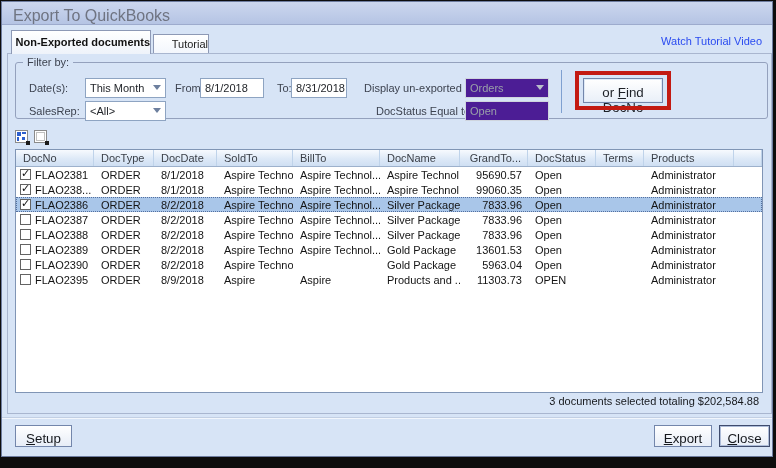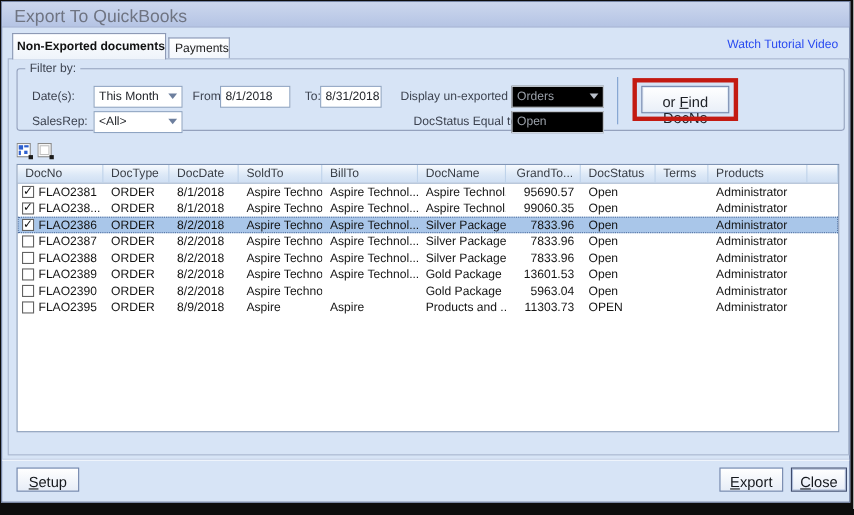--- a/index.html
+++ b/index.html
@@ -32,21 +32,21 @@
               border:1px solid #94a1bd; border-radius:3px; }
   .groupbox .legend { position:absolute; left:7px; top:-7px; background:#d7e4f6; padding:0 4px; color:#3d4350; }
 
   .flabel { position:absolute; color:#3d4350; }
   .combo, .tbox { position:absolute; height:20px; background:#fff; border:1px solid #8ea4c2;
                   font-family:inherit; font-size:11px; color:#23262b; padding:3px 4px 0 4px; }
   .combo { padding-right:16px; }
   .combo .arrow { position:absolute; right:4px; top:6px; width:0; height:0;
                   border-left:4px solid transparent; border-right:4px solid transparent;
                   border-top:5px solid #6d7f9e; }
-  .disabled { background:#000000; border:1px solid #cfd5de; color:#9aa0a9; }
+  .disabled { background:#4c1d95; border:1px solid #cfd5de; color:#9aa0a9; }
   .disabled .arrow { border-top-color:#b9bfca; }
 
   .vdivider { position:absolute; left:559px; top:68px; width:1px; height:43px; background:#7fa0d0; }
 
   .red-annot { position:absolute; left:573px; top:69px; width:96px; height:39px;
                border:4px solid #c31a12; z-index:5; pointer-events:none; }
   .find-btn { position:absolute; left:581px; top:76px; width:80px; height:25px;
               background:linear-gradient(#ffffff,#e9eff8); border:1px solid #7386ab;
               box-shadow:inset 0 0 0 1px #dfe9f6; text-align:center; padding-top:6px; color:#1d2026; cursor:pointer; }
 
@@ -93,21 +93,21 @@
   <div class="window">
 
     <div class="titlebar">
       <span class="title">Export To QuickBooks</span>
     </div>
 
     <div class="tab selected">
       <span>Non-Exported documents</span>
     </div>
     <div class="tab plain">
-      <span>Payments</span>
+      <span>Tutorial</span>
     </div>
     <span class="tutorial-link">Watch Tutorial Video</span>
 
     <div class="tabpage"></div>
 
     <div class="groupbox">
       <span class="legend">Filter by:</span>
     </div>
 
     <span class="flabel" style="left:27px; top:80px;">Date(s):</span>
@@ -307,20 +307,21 @@
         <div class="cell c-docname">Products and ...</div>
         <div class="cell c-grand">11303.73</div>
         <div class="cell c-status">OPEN</div>
         <div class="cell c-terms"></div>
         <div class="cell c-rep">Administrator</div>
         <div class="cell c-fill"></div>
       </div>
         </div>
     </div>
 
+    <span class="statusline">3 documents selected totaling $202,584.88</span>
 
     <div class="bottom-sep"></div>
 
     <button class="btn" style="left:13px; top:423px; width:57px;">
       <span></span><span class="u">S</span><span>etup</span>
     </button>
     <button class="btn" style="left:652px; top:423px; width:58px;">
       <span></span><span class="u">E</span><span>xport</span>
     </button>
     <button class="btn default" style="left:717px; top:423px; width:51px;">

